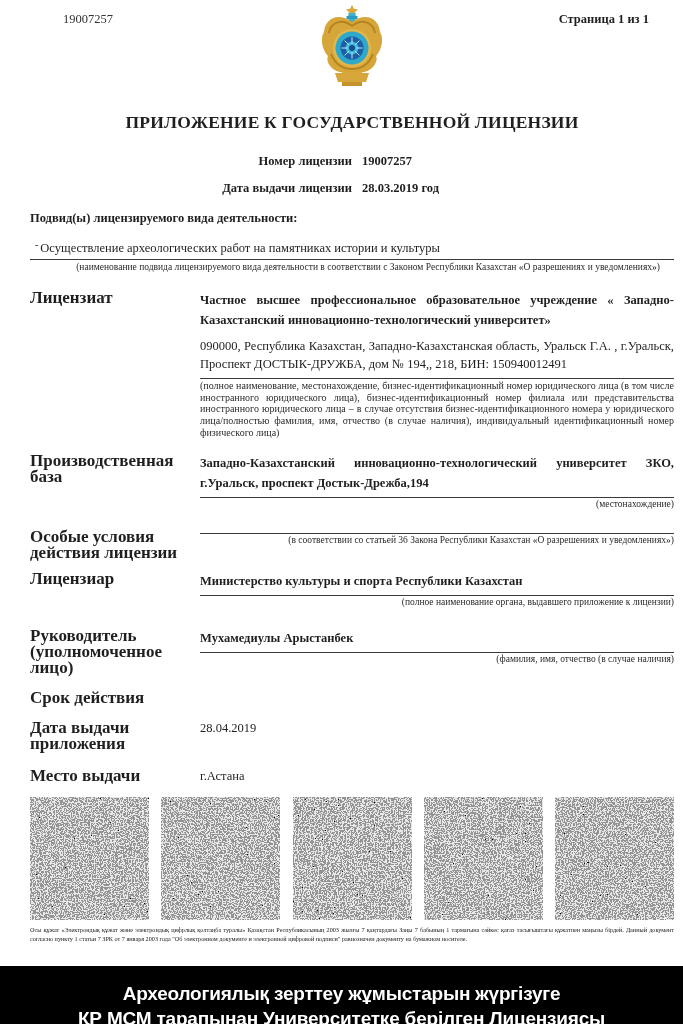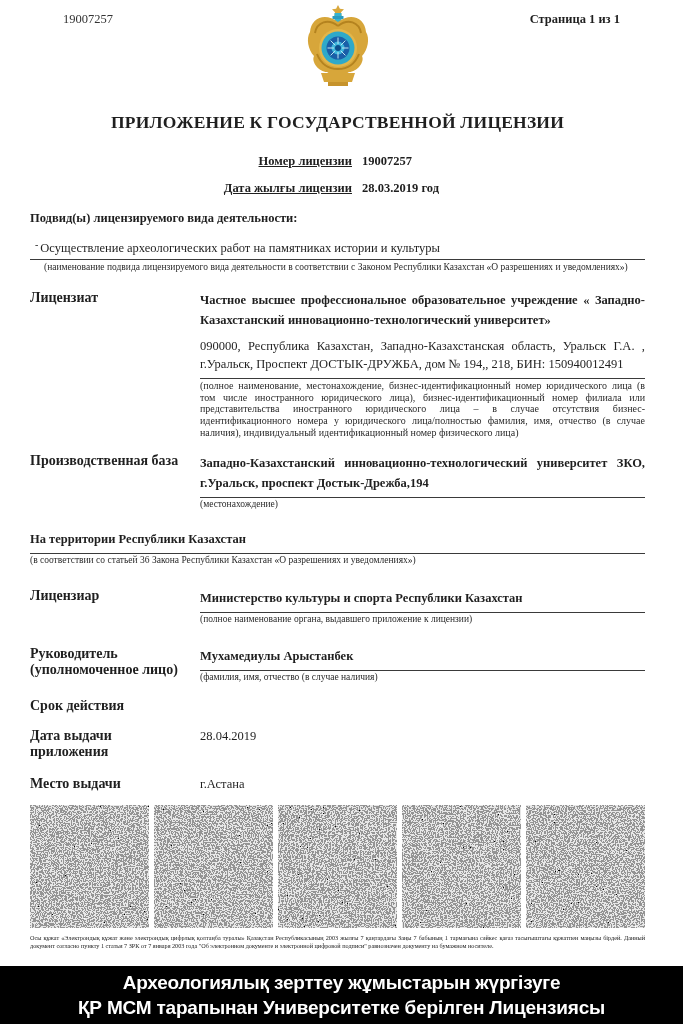--- a/index.html
+++ b/index.html
@@ -1,63 +1,63 @@
 <!DOCTYPE html>
 <html><head>
 <meta charset="utf-8">
 <style>
   html,body{margin:0;padding:0;background:#888;}
   .page{
     position:relative;width:683px;height:1024px;margin:0 auto;
     background:#ffffff;overflow:hidden;
     font-family:"Liberation Serif", serif;color:#1f1f1f;
   }
-  .content{padding:0 38px 0 30px;}
+  .content{padding:0 9px 0 30px;}
 
   
   .hdr{position:relative;height:92px;}
   .doc-number{position:absolute;left:33px;top:8px;font-size:12.5px;color:#333;}
   .page-ind{position:absolute;right:25px;top:8px;font-size:12.5px;font-weight:bold;margin-left:9px;}
   .emblem{display:block;margin:4px auto 0;}
 
   .doc-title{text-align:center;font-weight:bold;font-size:17.5px;letter-spacing:.2px;margin-top:16px;}
 
   .lic-rows{margin-top:21px;}
   .lic-row{display:flex;font-weight:bold;font-size:12.5px;margin-bottom:12px;}
-  .lic-label{width:322px;text-align:right;flex:none;text-decoration:underline;}
+  .lic-label{width:322px;text-align:right;flex:none;}
   .lic-value{margin-left:10px;}
 
   .sec-heading{font-weight:bold;font-size:12.5px;margin-top:15px;}
   .sub-item{font-size:12.5px;margin-top:13px;padding-left:5px;}
   .sub-item .marker{vertical-align:4px;font-size:10px;margin-right:2px;}
   .full-rule{border-bottom:1.4px solid #3a3a3a;margin-top:3px;}
-  .note-c{font-size:9.5px;line-height:11.8px;text-align:left;margin-top:2px;color:#2a2a2a;}
+  .note-c{font-size:9.5px;line-height:11.8px;text-align:right;margin-top:2px;color:#2a2a2a;}
   .note-j{font-size:10px;line-height:11.8px;text-align:justify;margin-top:2px;color:#2a2a2a;}
 
   .frow{display:flex;align-items:flex-start;}
-  .flabel{width:170px;flex:none;font-weight:bold;font-size:14px;line-height:16px;white-space:pre-line;}
+  .flabel{width:170px;flex:none;font-weight:bold;font-size:17px;line-height:16px;white-space:pre-line;}
   .fvalue{flex:1;font-size:12.5px;}
   .v-bold{font-weight:bold;text-align:justify;line-height:20px;}
   .v-norm{line-height:18.5px;text-align:justify;}
   .v-plain{line-height:16px;}
   .rule-note{border-top:1.3px solid #3a3a3a;margin-top:4px;padding-top:1px;}
 
   .mt16{margin-top:16px;}.mt14{margin-top:14px;}.mt18{margin-top:18px;}
-  .mt20{margin-top:20px;}.mt22{margin-top:22px;}
+  .mt20{margin-top:20px;}.mt22{margin-top:10px;}
 
   
   .noise-strip{display:flex;justify-content:space-between;margin-top:13px;}
   .noise-block{width:119px;height:123px;}
 
   .legal-note{margin-top:6px;font-size:6.2px;line-height:8.4px;text-align:justify;color:#1a1a1a;}
 
   .footer{
     position:absolute;left:0;bottom:0;width:683px;height:58px;
     font-family:"Liberation Sans", sans-serif;font-weight:bold;
-    text-align:center;padding-top:4px;box-sizing:border-box;
+    text-align:center;padding-top:15px;box-sizing:border-box;
     font-size:19px;line-height:25px;letter-spacing:-0.2px;
   }
 </style>
 </head>
 <body>
 
 <div class="page">
 
   <svg width="0" height="0" style="position:absolute">
     <defs>
@@ -149,21 +149,21 @@
     </div>
 
     <div class="doc-title">ПРИЛОЖЕНИЕ К ГОСУДАРСТВЕННОЙ ЛИЦЕНЗИИ</div>
 
     <div class="lic-rows">
       <div class="lic-row">
         <span class="lic-label">Номер лицензии</span>
         <span class="lic-value">19007257</span>
       </div>
       <div class="lic-row">
-        <span class="lic-label">Дата жылғы лицензии</span>
+        <span class="lic-label">Дата выдачи лицензии</span>
         <span class="lic-value">28.03.2019 год</span>
       </div>
     </div>
 
     <div class="sec-heading">Подвид(ы) лицензируемого вида деятельности:</div>
     <div class="sub-item">
       <span class="marker">-</span><span>Осуществление археологических работ на памятниках истории и культуры</span>
     </div>
     <div class="full-rule"></div>
     <div class="note-c" style="padding:0 14px;">(наименование подвида лицензируемого вида деятельности в соответствии с Законом Республики Казахстан «О разрешениях и уведомлениях»)</div>
@@ -179,22 +179,23 @@
 
     <div class="frow mt14">
       <div class="flabel">Производственная база</div>
       <div class="fvalue">
         <div class="v-bold">Западно-Казахстанский инновационно-технологический университет ЗКО, г.Уральск, проспект Достык-Дрежба,194</div>
         <div class="note-c rule-note">(местонахождение)</div>
       </div>
     </div>
 
     <div class="frow mt18">
-      <div class="fvalue">
-        <div class="v-bold">На территории Республики Казахстан</div>
+      <div class="flabel">Особые условия
+действия лицензии</div>
+      <div class="fvalue">
         <div class="note-c rule-note">(в соответствии со статьей 36 Закона Республики Казахстан «О разрешениях и уведомлениях»)</div>
       </div>
     </div>
 
     <div class="frow mt22">
       <div class="flabel">Лицензиар</div>
       <div class="fvalue">
         <div class="v-bold">Министерство культуры и спорта Республики Казахстан</div>
         <div class="note-c rule-note">(полное наименование органа, выдавшего приложение к лицензии)</div>
       </div>

